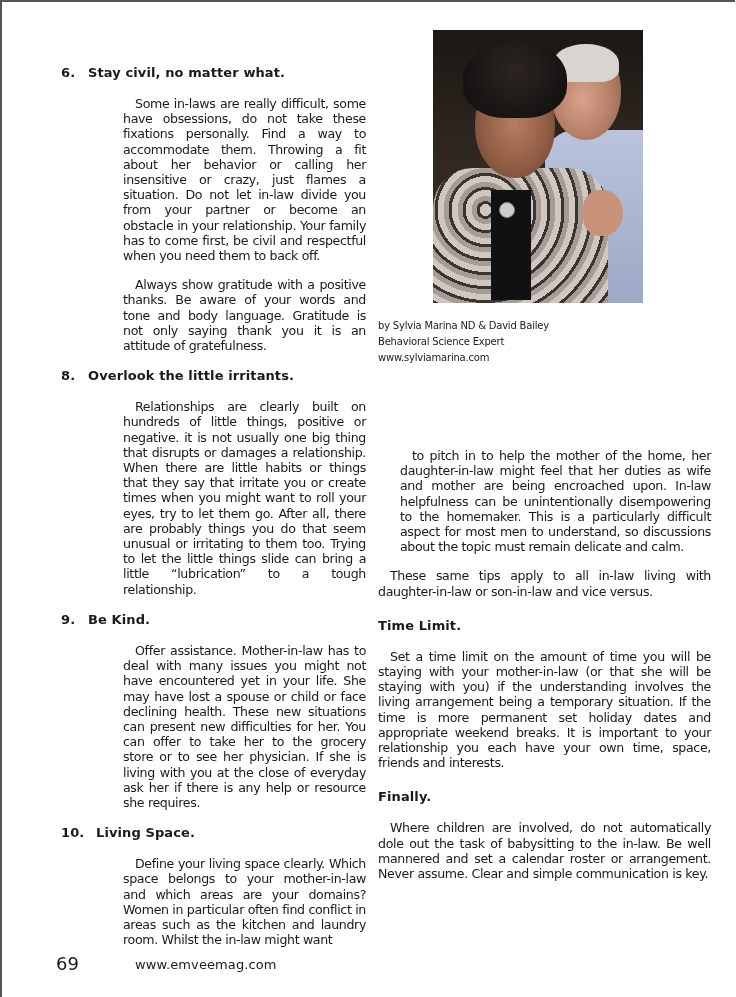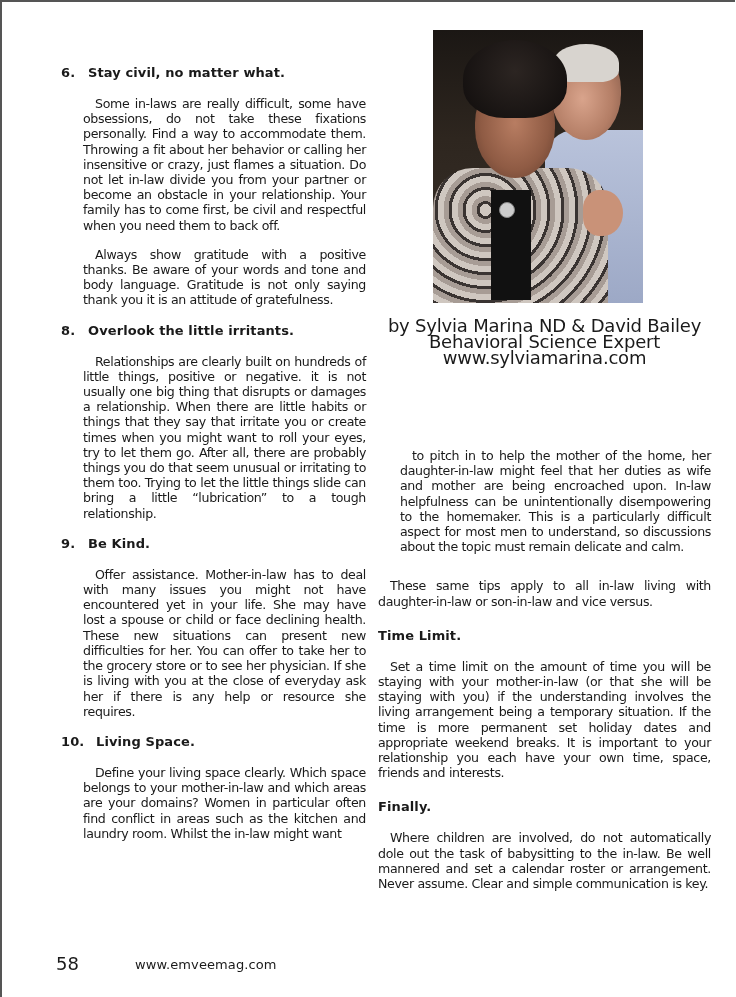--- a/index.html
+++ b/index.html
@@ -7,21 +7,21 @@
          font-family: "DejaVu Sans", sans-serif; color: #1a1a1a; }
   .frame { position: absolute; left: 0; top: 0; width: 735px; height: 997px;
            border-top: 2px solid #555; border-left: 2px solid #555; box-sizing: border-box; }
   .col-left { position: absolute; left: 61px; top: 64px; width: 305px; }
   .col-right { position: absolute; left: 378px; top: 412px; width: 333px; }
   h3 { font-size: 13px; font-weight: bold; margin: 0; line-height: 18px; letter-spacing: 0.1px; }
   h3 .num { display: inline-block; width: 27px; }
   h3.wide .num { width: 35px; }
   p { font-size: 12.6px; line-height: 15.2px; margin: 0; text-align: justify; letter-spacing: -0.35px; }
   .indented { padding-left: 22px; }
-  .indented p { text-indent: 12px; }
+  .indented p { text-indent: 12px; margin-left: 40px; }
   .section { margin-bottom: 14px; }
   .section h3 { margin-bottom: 14px; }
   .right-cont { padding-left: 22px; margin-top: 36px; }
   .right-p { text-indent: 12px; }
   .right-sec h3 { margin: 18px 0 14px; }
   .photo { position: absolute; left: 433px; top: 30px; width: 210px; height: 273px;
            background: radial-gradient(ellipse at 35% 35%, #8a6a58 0%, #5a4032 25%, #2a1e18 55%, #111 100%);
            overflow: hidden; }
   .photo .bg { position: absolute; inset: 0;
                background: linear-gradient(180deg, #1b1714 0%, #2e261f 40%, #3a322b 100%); }
@@ -35,21 +35,21 @@
                        background: radial-gradient(circle at 50% 40%, #2c2522 0%, #151110 80%); }
   .photo .woman-face { position: absolute; left: 42px; top: 48px; width: 80px; height: 100px; border-radius: 45% 45% 50% 50%;
                        background: radial-gradient(ellipse at 50% 45%, #b87d62 0%, #8f5b44 60%, #5e3b2c 100%); }
   .photo .woman-top { position: absolute; left: 0; top: 138px; width: 175px; height: 140px; border-radius: 40px 40px 0 0;
                       background: repeating-radial-gradient(circle at 30% 30%, #cfc7c0 0 6px, #3a3432 6px 9px, #a79c95 9px 14px); }
   .photo .woman-neck { position: absolute; left: 58px; top: 160px; width: 40px; height: 110px; background: #111; }
   .photo .pendant { position: absolute; left: 66px; top: 172px; width: 14px; height: 14px; border-radius: 50%;
                     background: #ccc; border: 1px solid #888; }
   .photo .hand { position: absolute; left: 150px; top: 160px; width: 40px; height: 46px; border-radius: 40% 50% 50% 40%;
                  background: #c99278; }
-  .caption { position: absolute; left: 378px; top: 318px; width: 333px; text-align: center; font-size: 18px; line-height: 16px; letter-spacing: -0.2px; }
+  .caption { position: absolute; left: 378px; top: 318px; width: 333px; font-size: 10px; line-height: 16px; letter-spacing: -0.2px; }
   .footer-page { position: absolute; left: 56px; top: 953px; font-size: 18px; line-height: 22px; }
   .footer-url { position: absolute; left: 135px; top: 956px; font-size: 13px; line-height: 18px; letter-spacing: 0.1px; }
 </style>
 </head>
 <body>
 
 <div class="frame"></div>
 
 <div class="col-left">
   <div class="section">
@@ -99,25 +99,25 @@
 <div class="caption">
   <div>by Sylvia Marina ND &amp; David Bailey</div>
   <div>Behavioral Science Expert</div>
   <div>www.sylviamarina.com</div>
 </div>
 
 <div class="col-right">
   <div class="right-cont">
       <p class="right-p">to pitch in to help the mother of the home, her daughter-in-law might feel that her duties as wife and mother are being encroached upon. In-law helpfulness can be unintentionally disempowering to the homemaker. This is a particularly difficult aspect for most men to understand, so discussions about the topic must remain delicate and calm.</p>
     </div>
-  <p class="right-p" style="margin-top:24px;">These same tips apply to all in-law living with daughter-in-law or son-in-law and vice versus.</p>
+  <p class="right-p" style="margin-top:14px;">These same tips apply to all in-law living with daughter-in-law or son-in-law and vice versus.</p>
   <div class="right-sec">
     <h3>Time Limit.</h3>
     <p class="right-p">Set a time limit on the amount of time you will be staying with your mother-in-law (or that she will be staying with you) if the understanding involves the living arrangement being a temporary situation. If the time is more permanent set holiday dates and appropriate weekend breaks. It is important to your relationship you each have your own time, space, friends and interests.</p>
   </div>
   <div class="right-sec">
     <h3>Finally.</h3>
     <p class="right-p">Where children are involved, do not automatically dole out the task of babysitting to the in-law. Be well mannered and set a calendar roster or arrangement. Never assume. Clear and simple communication is key.</p>
   </div>
 </div>
 
-<div class="footer-page">58</div>
+<div class="footer-page">69</div>
 <div class="footer-url">www.emveemag.com</div>
 
 </body></html>

